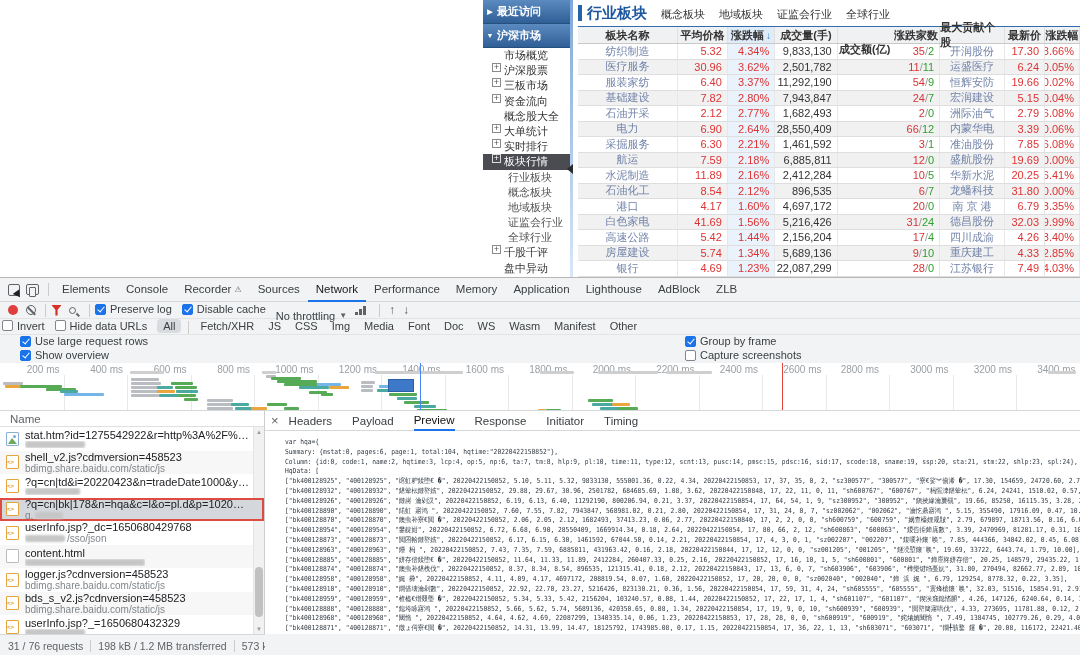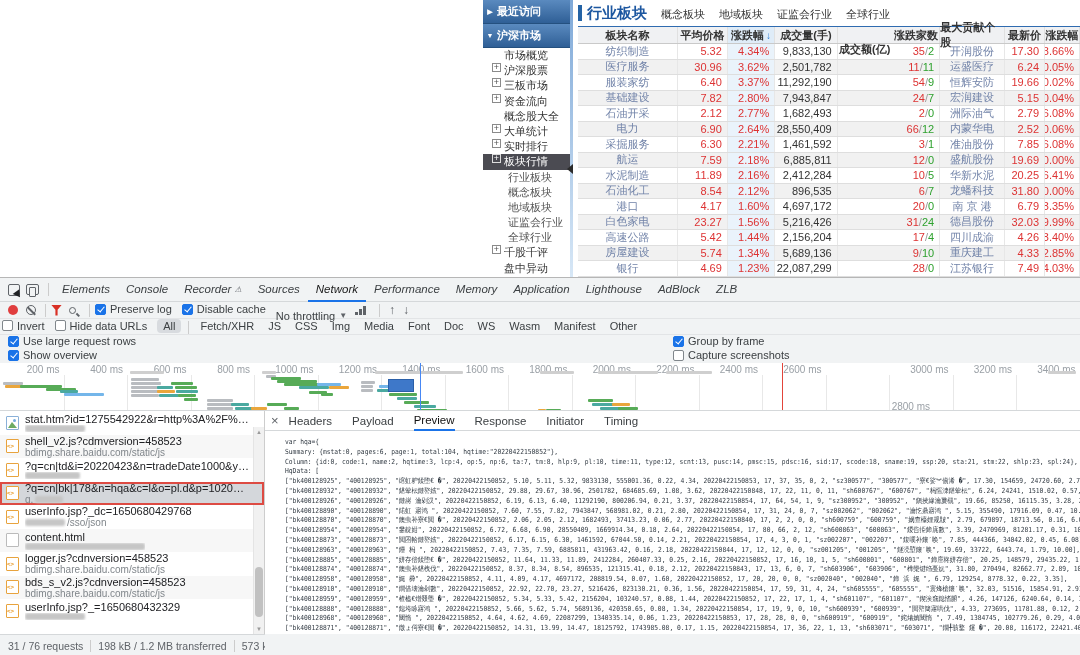--- a/index.html
+++ b/index.html
@@ -37,21 +37,21 @@
   .td.right{justify-content:flex-end;}
   .td.sorted{background:#eaf3fb;}
   .c0{width:20%;}.c1{width:10%;}.c2{width:9.5%;}.c3{width:12.5%;}.c4{width:11%;margin-top:22px;}.c5{width:9.5%;}.c6{width:13%;}.c7{width:8%;}.c8{width:7%;}
   .red{color:#dd3333;}.grn{color:#2ea12e;}.blk{color:#333;}.lnk{color:#7082a8;}
   .slash{color:#999;}
 
   
   .devtools{position:absolute;left:0;top:277px;width:1080px;height:378px;background:#f1f3f4;border-top:1px solid #b6b6b6;color:#3c4043;}
   .vsep{display:inline-block;width:1px;height:13px;background:#ccc;margin:0 5px;vertical-align:middle;}
   .dt-tabbar{position:absolute;left:0;top:0;width:1080px;height:24px;display:flex;align-items:center;border-bottom:1px solid #d5d8da;padding-left:4px;}
-  .dtab{font-size:11.5px;color:#3c4043;padding:8px 8px;height:24px;display:inline-flex;align-items:center;cursor:pointer;font-style:italic;}
+  .dtab{font-size:11.5px;color:#3c4043;padding:8px 8px;height:24px;display:inline-flex;align-items:center;cursor:pointer;}
   .dtab.active{border-bottom:2px solid #1a73e8;color:#1a1a1a;}
   .dtab .badge{font-size:8px;margin-left:3px;color:#5f6368;}
   .icon{display:inline-block;position:relative;}
   .inspect{width:12px;height:12px;border:1.5px solid #5f6368;border-radius:2px;margin:0 6px 0 4px;}
   .inspect::after{content:"";position:absolute;right:-3px;bottom:-3px;width:0;height:0;border-left:4px solid transparent;border-right:4px solid transparent;border-top:7px solid #202124;transform:rotate(-35deg);}
   .device{width:13px;height:11px;border:1.5px solid #5f6368;border-radius:2px;margin-right:4px;}
   .device::after{content:"";position:absolute;left:2px;top:2px;width:5px;height:8px;background:#f1f3f4;border:1.5px solid #5f6368;border-radius:1px;}
 
   .dt-actions{position:absolute;left:0;top:24px;width:1080px;height:17px;display:flex;align-items:center;padding-left:8px;border-bottom:1px solid #e2e4e6;font-size:11px;}
   .rec{width:10px;height:10px;border-radius:50%;background:#e03e3e;margin-right:8px;}
@@ -71,21 +71,21 @@
   .arrbtn{font-size:12px;color:#5f6368;margin:0 4px;font-weight:bold;cursor:pointer;}
 
   .dt-filterbar{position:absolute;left:0;top:41px;width:1080px;height:16px;display:flex;align-items:center;padding-left:2px;font-size:11px;border-bottom:1px solid #e2e4e6;}
   .fin{width:200px;height:14px;border:2px solid #4a90d9;background:#fff;font-size:10.5px;font-family:"Liberation Sans",sans-serif;color:#202124;padding:0 14px 0 3px;margin-right:8px;position:relative;}
   .finwrap{position:relative;margin-right:8px;}
   .finx{position:absolute;right:3px;top:2px;font-size:9px;color:#9aa0a6;cursor:pointer;}
   .chip{padding:0 6px;height:14px;display:inline-flex;align-items:center;border-radius:4px;margin-right:2px;cursor:pointer;color:#3c4043;}
   .chip.active{background:#d8dbdf;}
 
   .dt-opts{position:absolute;left:0;top:57px;width:1080px;height:28px;font-size:11px;}
-  .optrow{position:absolute;left:0;width:880px;height:14px;display:flex;align-items:center;}
+  .optrow{position:absolute;left:12px;width:880px;height:14px;display:flex;align-items:center;}
   .optleft{margin-left:8px;}
   .optright{position:absolute;left:673px;}
 
   .overview{position:absolute;left:0;top:85px;width:1080px;height:48px;background:#fff;border-bottom:1px solid #d5d8da;overflow:hidden;}
   .ov-label{position:absolute;top:1px;font-size:10px;color:#9aa0a6;width:60px;text-align:right;}
   .ov-grid{position:absolute;top:12px;bottom:0;width:1px;background:#e8e8e8;}
   .ov-bar{position:absolute;height:3px;border-radius:1px;}
   .ov-blue{position:absolute;top:0;bottom:0;width:1px;background:#4687f4;}
   .ov-red{position:absolute;top:0;bottom:0;width:1px;background:#e2443a;}
   .ov-sel{position:absolute;background:#3e78c9;border:1px solid #2a5fa8;}
@@ -394,21 +394,21 @@
             <div class="td c4 right">
               <span class="blk">166.99</span>
             </div>
             <div class="td c5 right">
               <span><span class="red">66</span><span class="slash">/</span><span class="grn">12</span></span>
             </div>
             <div class="td c6 center">
               <span class="lnk">内蒙华电</span>
             </div>
             <div class="td c7 right">
-              <span class="red">2.52</span>
+              <span class="red">3.39</span>
             </div>
             <div class="td c8 right">
               <span class="red">10.06%</span>
             </div>
           </div>
           <div class="t-row">
             <div class="td c0 center">
               <span class="lnk">采掘服务</span>
             </div>
             <div class="td c1 right">
@@ -550,21 +550,21 @@
             </div>
             <div class="td c8 right">
               <span class="red">3.35%</span>
             </div>
           </div>
           <div class="t-row">
             <div class="td c0 center">
               <span class="lnk">白色家电</span>
             </div>
             <div class="td c1 right">
-              <span class="red">23.27</span>
+              <span class="red">41.69</span>
             </div>
             <div class="td c2 right sorted">
               <span class="red">1.56%</span>
             </div>
             <div class="td c3 right">
               <span class="blk">5,216,426</span>
             </div>
             <div class="td c4 right">
               <span class="blk">82.31</span>
             </div>
@@ -779,21 +779,21 @@
         <div class="ov-label" style="left: 507.5px;">1800 ms</div>
         <div class="ov-grid" style="left: 635px;"></div>
         <div class="ov-label" style="left: 571px;">2000 ms</div>
         <div class="ov-grid" style="left: 698.5px;"></div>
         <div class="ov-label" style="left: 634.5px;">2200 ms</div>
         <div class="ov-grid" style="left: 762px;"></div>
         <div class="ov-label" style="left: 698px;">2400 ms</div>
         <div class="ov-grid" style="left: 825.5px;"></div>
         <div class="ov-label" style="left: 761.5px;">2600 ms</div>
         <div class="ov-grid" style="left: 889px;"></div>
-        <div class="ov-label" style="left: 870px; margin-top: 37px;">2800 ms</div>
+        <div class="ov-label" style="left: 819px;">2800 ms</div>
         <div class="ov-grid" style="left: 952.5px;"></div>
         <div class="ov-label" style="left: 888.5px;">3000 ms</div>
         <div class="ov-grid" style="left: 1016px;"></div>
         <div class="ov-label" style="left: 952px;">3200 ms</div>
         <div class="ov-grid" style="left: 1079.5px;"></div>
         <div class="ov-label" style="left: 1015.5px;">3400 ms</div>
         <div class="ov-bar" style="left: 130px; top: 8px; width: 34px; background: rgb(207, 207, 207);"></div>
         <div class="ov-bar" style="left: 262px; top: 8px; width: 14px; background: rgb(207, 207, 207);"></div>
         <div class="ov-bar" style="left: 375px; top: 8px; width: 88px; background: rgb(207, 207, 207);"></div>
         <div class="ov-bar" style="left: 540px; top: 8px; width: 34px; background: rgb(207, 207, 207);"></div>
@@ -854,20 +854,21 @@
         <div class="ov-bar" style="left: 600px; top: 44px; width: 24px; background: rgb(74, 169, 160);"></div>
         <div class="ov-bar" style="left: 612px; top: 40px; width: 18px; background: rgb(234, 166, 60);"></div>
         <div class="ov-bar" style="left: 618px; top: 44px; width: 20px; background: rgb(87, 171, 87);"></div>
         <div class="ov-sel" style="left: 388px; top: 16px; width: 26px; height: 13px;"></div>
         <div class="ov-blue" style="left: 420px;"></div>
         <div class="ov-red" style="left: 782px;"></div>
       </div>
 
     <div class="netgrid">
       <div class="nlist">
+        <div class="nhead">Name</div>
         <div id="nrows">
             <div class="nrow">
               <span class="nico img"></span>
               <span class="ntxt">
                 <div class="nname">stat.htm?id=1275542922&amp;r=http%3A%2F%2Fsummary.jrj...-1734337f-38.</div>
                 <div class="nsub">
                   <span class="mask" style="width: 60px;"></span>
                 </div>
               </span>
             </div>

